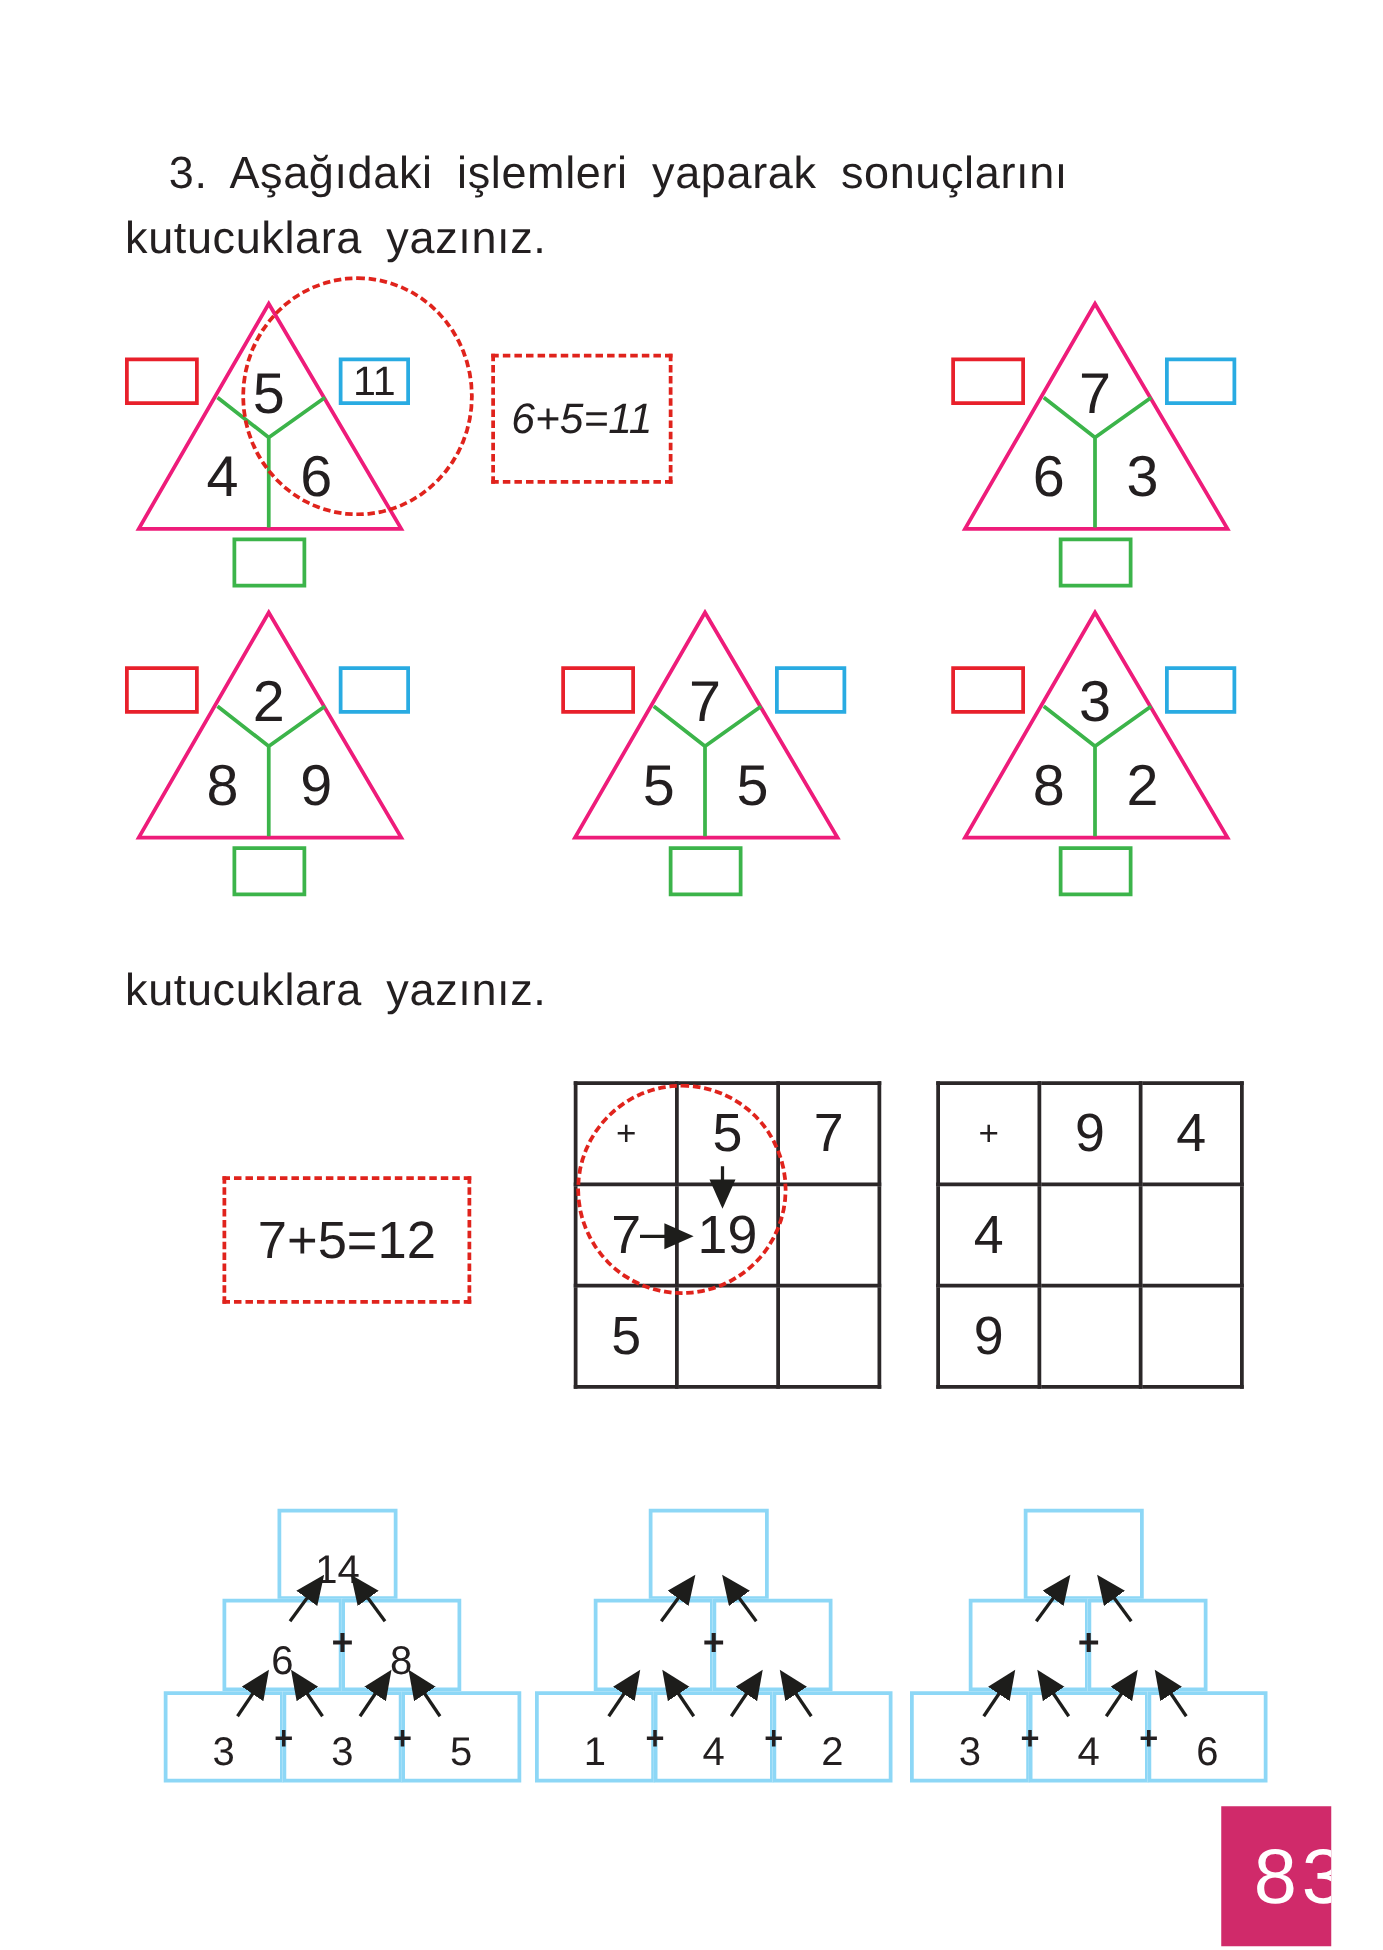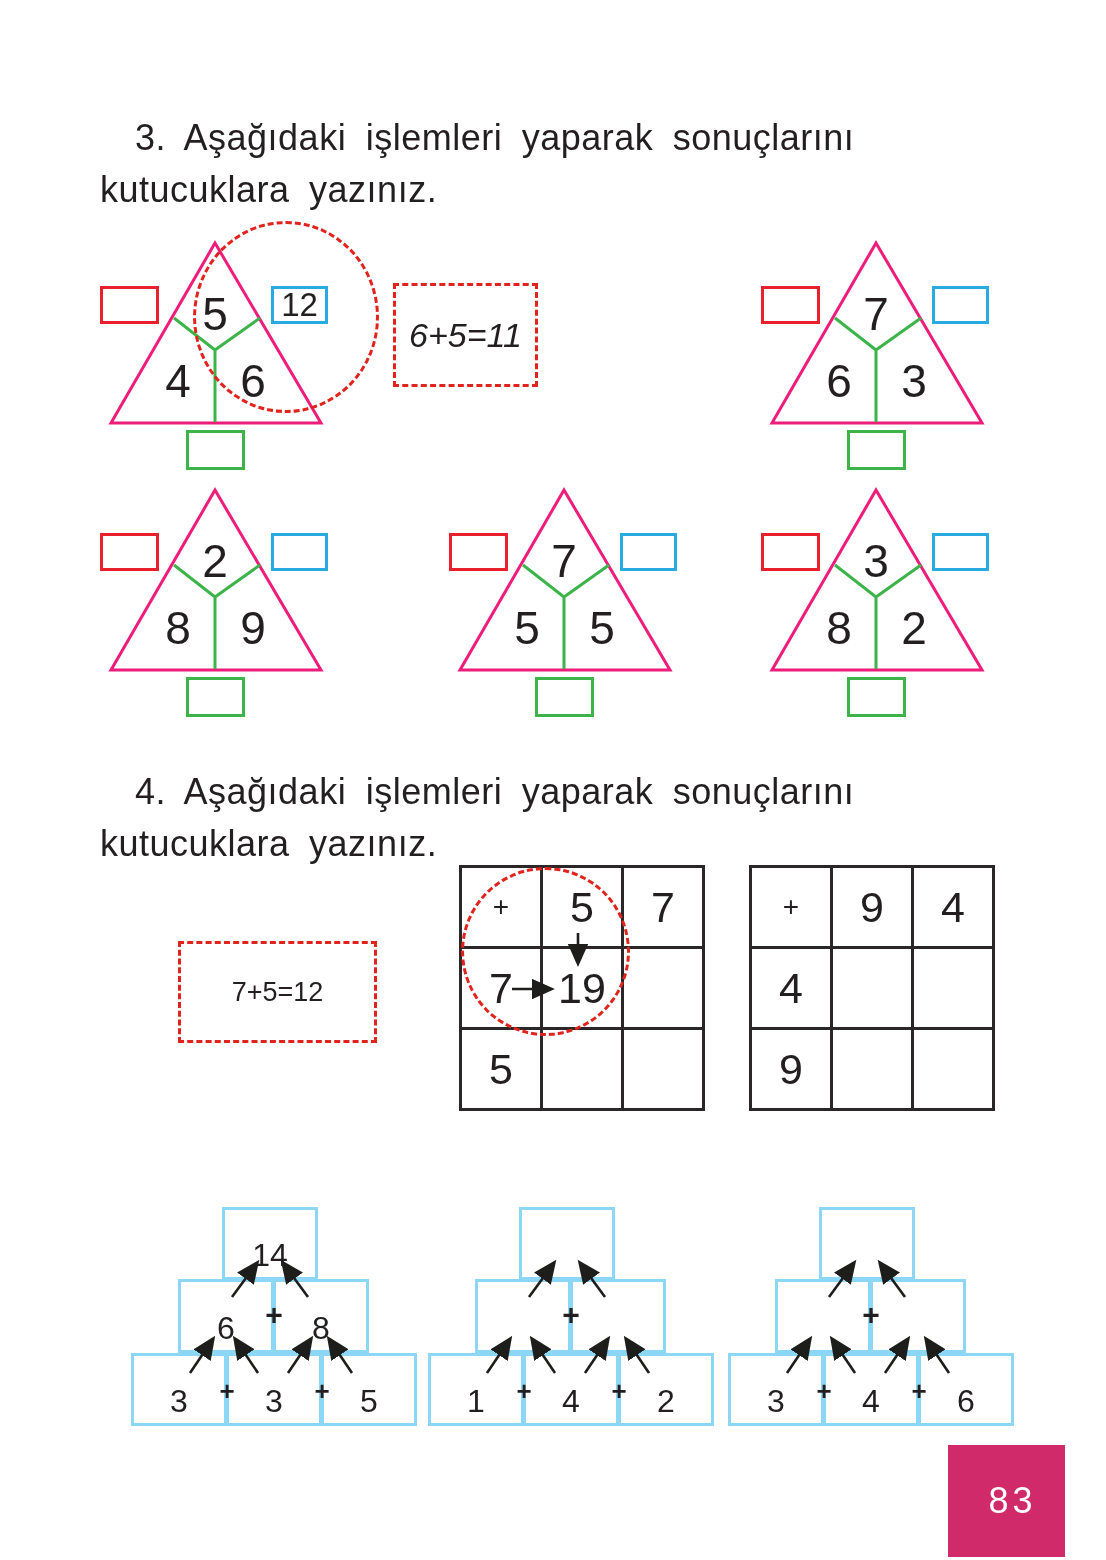--- a/index.html
+++ b/index.html
@@ -16,58 +16,58 @@
   .tnum.l{left:83px;top:144px;}
   .tnum.r{left:158px;top:144px;}
   .tbox{position:absolute;box-sizing:border-box;border:3px solid;display:flex;align-items:center;justify-content:center;font-size:33px;}
   .tbox.red{left:5px;top:49px;width:59px;height:38px;border-color:#e8202b;}
   .tbox.blue{left:176px;top:49px;width:57px;height:38px;border-color:#29abe2;}
   .tbox.green{left:91px;top:193px;width:59px;height:40px;border-color:#3cb44a;}
   
   .dash-oval{position:absolute;border:3px dashed #e0231c;border-radius:50%;}
   .dash-box{position:absolute;box-sizing:border-box;border:3px dashed #e0231c;display:flex;align-items:center;justify-content:center;}
   .eq1{font-size:34px;}
-  .eq2{font-size:27px;}
+  .eq2{font-size:42px;}
   
   .tbl{position:absolute;border-collapse:collapse;}
   .tbl td{box-sizing:border-box;border:3px solid #2b2728;width:81px;height:81px;text-align:center;vertical-align:middle;font-size:43px;padding:0;}
   .tbl td.plus{font-size:28px;}
   .tbl-arrows{position:absolute;pointer-events:none;}
   
   .pyr{position:absolute;width:285px;height:219px;}
   .pbox{position:absolute;box-sizing:border-box;width:96px;height:73px;border:3px solid #8dd7f6;background:#fff;
         display:flex;align-items:flex-end;justify-content:center;font-size:32px;padding-bottom:3px;}
   .pplus{position:absolute;transform:translate(-50%,-50%);font-size:30px;font-weight:bold;z-index:3;}
   .pplus.small{font-size:26px;}
   .parrows{position:absolute;left:0;top:0;z-index:2;pointer-events:none;}
   .pnum{z-index:1;}
   
-  .badge{position:absolute;left:948px;top:1445px;width:129px;height:112px;background:#d02a6a;color:#fff;
-         display:flex;align-items:center;justify-content:center;font-size:36px;letter-spacing:4px;}
+  .badge{position:absolute;left:977px;top:1445px;width:129px;height:112px;background:#d02a6a;color:#fff;
+         display:flex;align-items:center;justify-content:center;font-size:62px;letter-spacing:4px;}
 </style>
 </head>
 <body>
 
 <div class="page">
 
   <div class="heading" style="left:100px;top:112px;">
     <div class="l1">3. Aşağıdaki işlemleri yaparak sonuçlarını</div>
     <div>kutucuklara yazınız.</div>
   </div>
 
   <div class="tri" style="left:95px;top:237px;">
     <svg width="240" height="235" viewBox="0 0 240 235">
       <polygon points="120,6 226,186 16,186" fill="none" stroke="#ee1c7a" stroke-width="3"></polygon>
       <path d="M120,113 L79,81 M120,113 L165,81 M120,113 L120,185" fill="none" stroke="#3cb44a" stroke-width="3"></path>
     </svg>
     <div class="tnum t">5</div>
     <div class="tnum l">4</div>
     <div class="tnum r">6</div>
     <div class="tbox red"></div>
-    <div class="tbox blue">12</div>
+    <div class="tbox blue">11</div>
     <div class="tbox green"></div>
   </div>
 
   <div class="dash-oval" style="left:193px;top:221px;width:180px;height:186px;"></div>
 
   <div class="dash-box eq1" style="left:393px;top:283px;width:145px;height:104px;font-style:italic;">
     <span>6+5=11</span>
   </div>
 
   <div class="tri" style="left:756px;top:237px;">
@@ -116,21 +116,20 @@
     </svg>
     <div class="tnum t">3</div>
     <div class="tnum l">8</div>
     <div class="tnum r">2</div>
     <div class="tbox red"></div>
     <div class="tbox blue"></div>
     <div class="tbox green"></div>
   </div>
 
   <div class="heading" style="left:100px;top:766px;">
-    <div class="l1">4. Aşağıdaki işlemleri yaparak sonuçlarını</div>
     <div>kutucuklara yazınız.</div>
   </div>
 
   <div class="dash-box eq2" style="left:178px;top:941px;width:199px;height:102px;">
     <span>7+5=12</span>
   </div>
 
   <table class="tbl" style="left:459px;top:865px;">
     <tbody>
         <tr>

